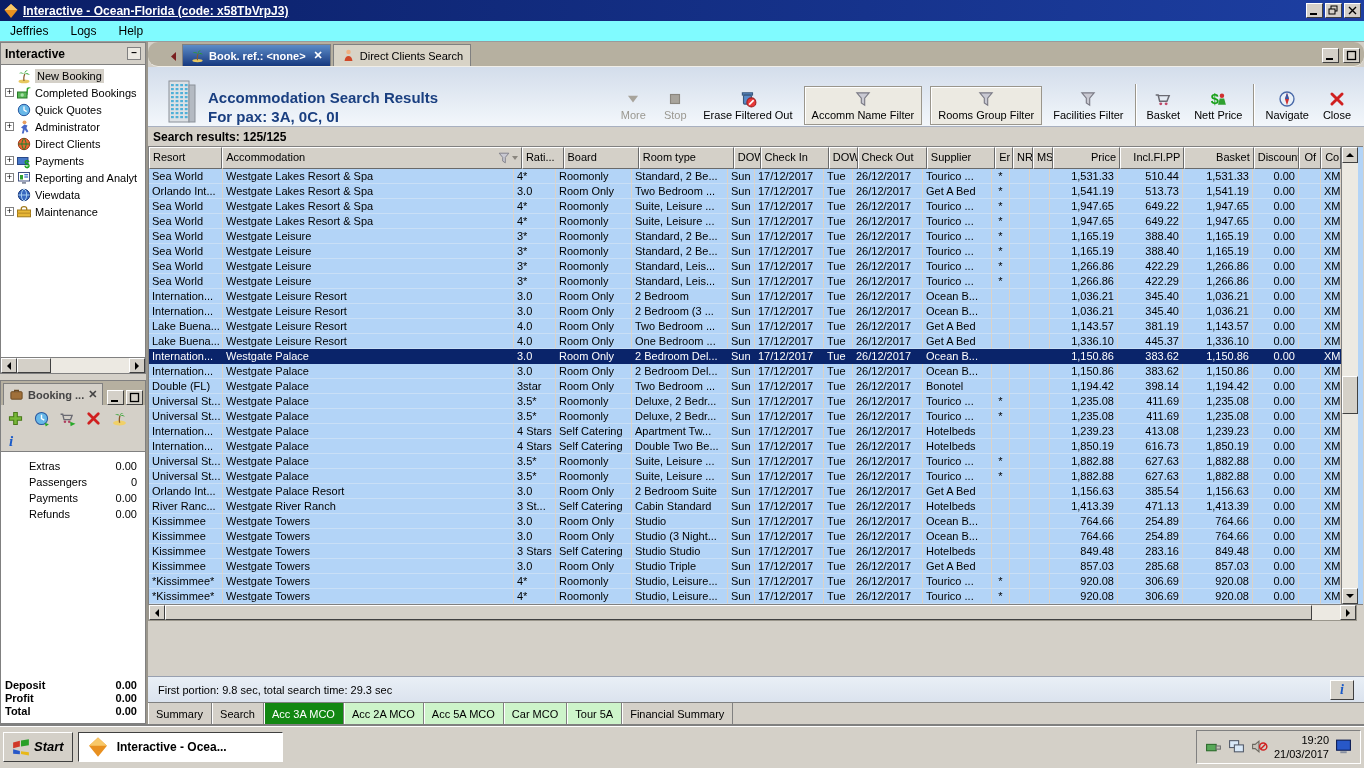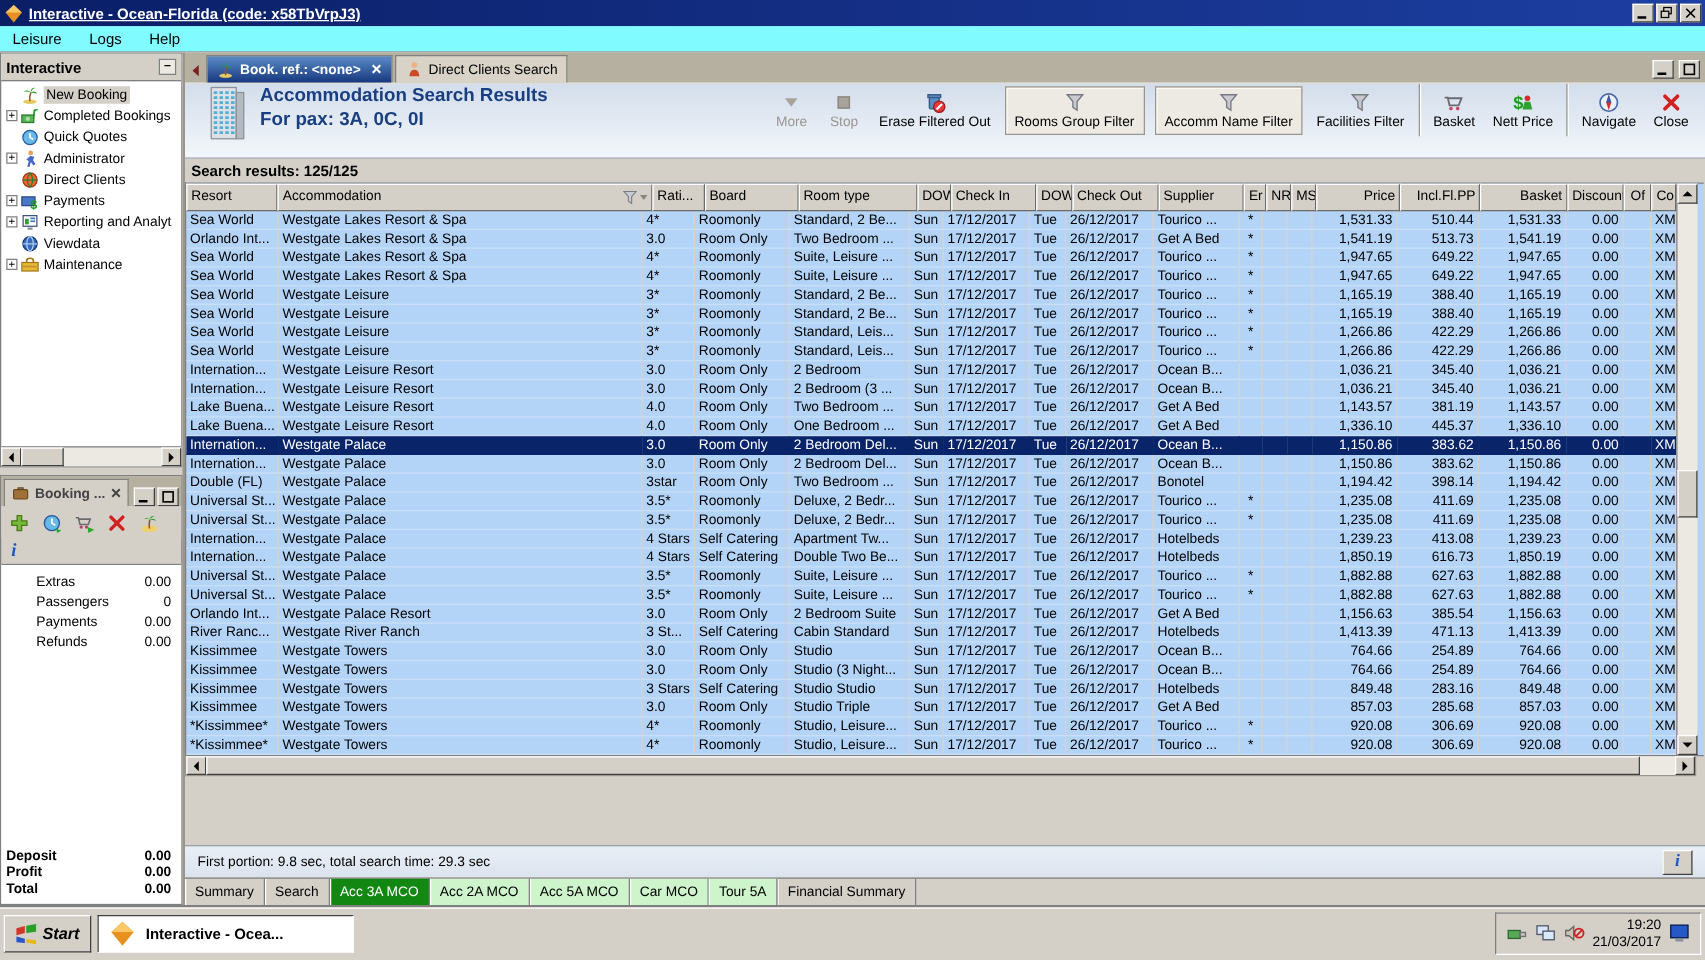--- a/index.html
+++ b/index.html
@@ -64,31 +64,31 @@
   .bk-body { flex:1; background:#fff; border-top:1px solid #808080; display:flex; flex-direction:column; padding-top:6px; min-height:0; }
   .bk-row { display:flex; height:16px; align-items:center; padding:0 8px 0 28px; }
   .bk-row .v { margin-left:auto; }
   .bk-spacer { flex:1; }
   .bk-total { display:flex; height:13px; align-items:center; font-weight:bold; padding:0 8px 0 4px; }
   .bk-total .v { margin-left:auto; }
   .bk-totals { padding-bottom:6px; }
 
   
   .main { flex:1; min-width:0; display:flex; flex-direction:column; background:#d4d0c8; }
-  .tabstrip { height:25px; flex:0 0 25px; background:#b6b0a0; display:flex; align-items:flex-end; padding:2px 4px 0 2px; border-bottom:1px solid #f0eee8; }
+  .tabstrip { height:25px; flex:0 0 25px; background:#b6b0a0; display:flex; align-items:flex-end; padding:2px 4px 0 19px; border-bottom:1px solid #f0eee8;border-radius:10px; }
   .tscroll { width:13px; height:16px; margin:0 2px 2px 0; display:flex; align-items:center; justify-content:center; }
   .doc-tab { display:flex; align-items:center; gap:4px; height:22px; padding:2px 7px; border:1px solid #808080; border-bottom:none; margin-right:2px; }
   .doc-tab .ticon { width:15px; height:15px; }
   .doc-tab.active { background:linear-gradient(#5c8cc8,#16387e); color:#fff; font-weight:bold; }
   .doc-tab.inactive { background:#d8d3c6; color:#000; }
   .doc-tab .x { font-weight:bold; margin-left:4px; font-size:11px; }
   .panel-btns { margin-left:auto; display:flex; gap:2px; margin-bottom:3px; }
 
   .hdr { height:60px; flex:0 0 60px; background:linear-gradient(#d3ddeb,#f3f7fb); border-bottom:1px solid #a8b0c0;
-    display:flex; align-items:flex-start; padding:0 6px; }
+    display:flex; align-items:flex-end; padding:0 6px; }
   .hdr .bicon { width:38px; height:48px; margin:0 8px; }
   .hdr-titles { color:#1a3f80; font-weight:bold; font-size:15px; line-height:19px; white-space:nowrap; }
   .toolbar { margin-left:auto; display:flex; align-items:center; gap:8px; padding-right:4px; }
   .tb-btn { display:flex; flex-direction:column; align-items:center; gap:1px; min-width:34px; padding:2px 3px; }
   .tb-btn .ticon { width:18px; height:18px; }
   .tb-btn.framed { border:1px solid #9a968c; background:#eceae2; box-shadow:inset 1px 1px #fff; padding:3px 7px; }
   .tb-btn.disabled { color:#9a9890; }
   .tb-sep { width:1px; height:42px; background:#9a968c; box-shadow:1px 0 #fff; }
 
   .results-bar { height:19px; flex:0 0 19px; display:flex; align-items:center; padding:0 5px; font-weight:bold; font-size:12px; }
@@ -166,21 +166,21 @@
         </svg>
       </span>
     <span class="winbtn">
         <svg width="11" height="11" viewBox="0 0 11 11">
           <path d="M2 2l7 7M9 2l-7 7" stroke="#000" stroke-width="1.4"></path>
         </svg>
       </span>
   </div>
 
   <div class="menubar">
-      <span class="menu-item">Leisure</span>
+      <span class="menu-item">Jeffries</span>
       <span class="menu-item">Logs</span>
       <span class="menu-item">Help</span>
     </div>
 
   <div class="content">
 
     <div class="sidebar">
       <div class="side-top">
         <div class="side-hd">
           <span>Interactive</span>
@@ -469,27 +469,27 @@
                   <rect x="4" y="4.5" width="7" height="8" rx="1" fill="#5a8ac8" stroke="#38587e"></rect>
                   <circle cx="11" cy="11" r="4" fill="#e83838" stroke="#a02020"></circle>
                   <rect x="8.2" y="10.3" width="5.6" height="1.5" fill="#fff" transform="rotate(-45 11 11)"></rect>
                 </svg></span>
               <span>Erase Filtered Out</span>
             </span>
             <span class="tb-btn framed">
               <span class="ticon"><svg width="100%" height="100%" viewBox="0 0 16 16">
                   <path d="M2.5 2.5h11L9.5 7.3v6.2l-3-2V7.3z" fill="#c9c9d2" stroke="#7a7a85"></path>
                 </svg></span>
+              <span>Accomm Name Filter</span>
+            </span>
+            <span class="tb-btn framed">
+              <span class="ticon"><svg width="100%" height="100%" viewBox="0 0 16 16">
+                  <path d="M2.5 2.5h11L9.5 7.3v6.2l-3-2V7.3z" fill="#c9c9d2" stroke="#7a7a85"></path>
+                </svg></span>
               <span>Rooms Group Filter</span>
-            </span>
-            <span class="tb-btn framed">
-              <span class="ticon"><svg width="100%" height="100%" viewBox="0 0 16 16">
-                  <path d="M2.5 2.5h11L9.5 7.3v6.2l-3-2V7.3z" fill="#c9c9d2" stroke="#7a7a85"></path>
-                </svg></span>
-              <span>Accomm Name Filter</span>
             </span>
             <span class="tb-btn">
               <span class="ticon"><svg width="100%" height="100%" viewBox="0 0 16 16">
                   <path d="M2.5 2.5h11L9.5 7.3v6.2l-3-2V7.3z" fill="#c9c9d2" stroke="#7a7a85"></path>
                 </svg></span>
               <span>Facilities Filter</span>
             </span>
             <span class="tb-sep"></span>
             <span class="tb-btn">
               <span class="ticon"><svg width="100%" height="100%" viewBox="0 0 16 16">

